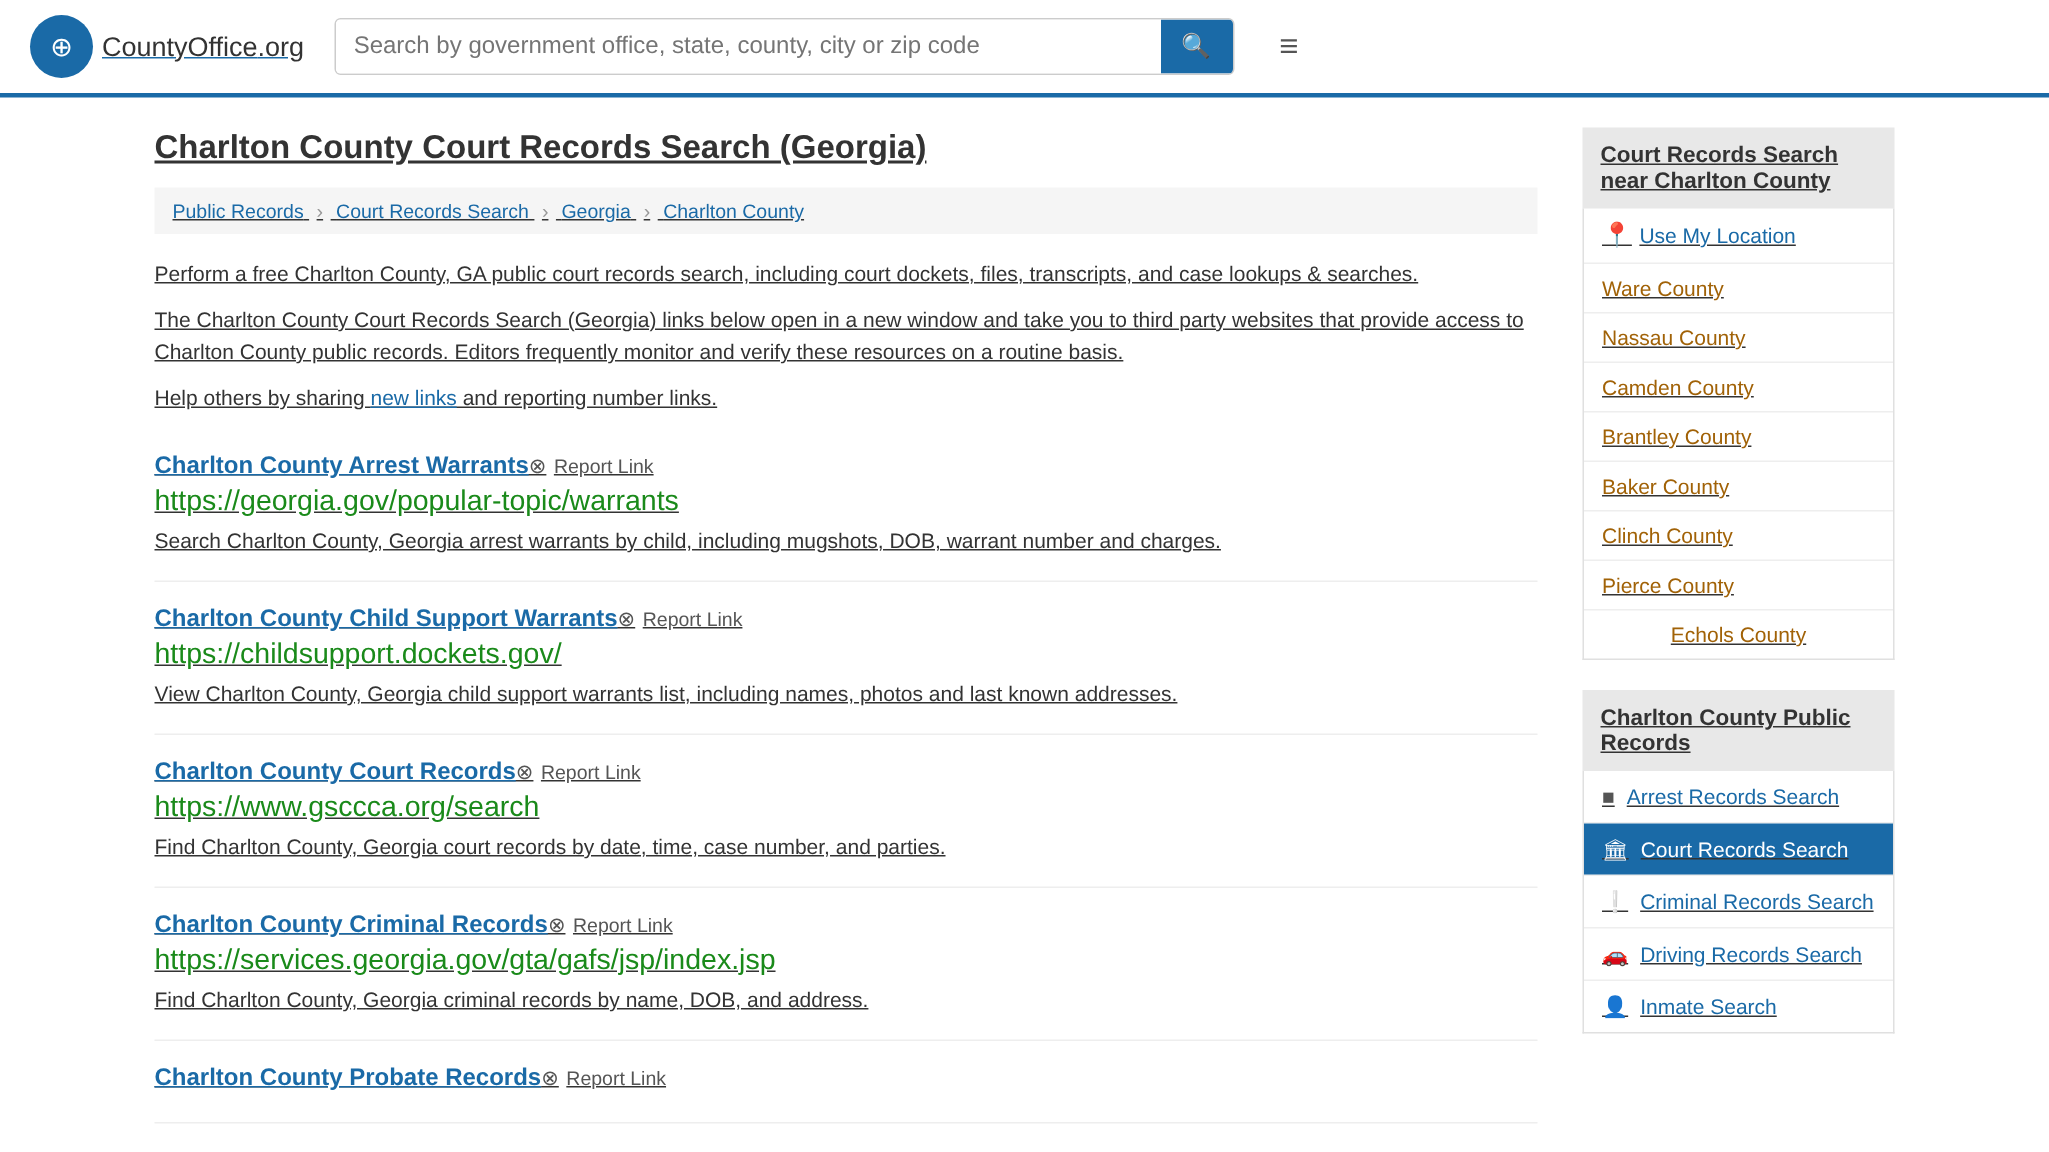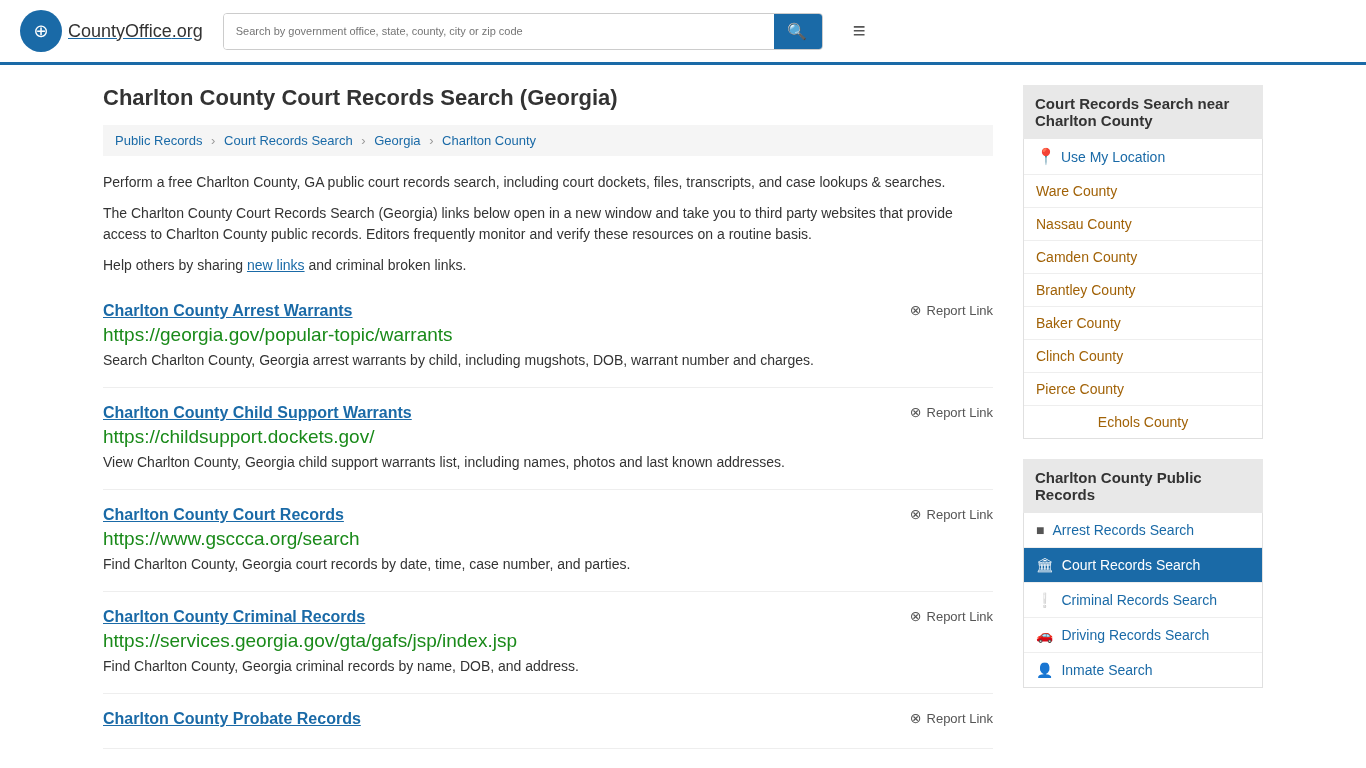--- a/index.html
+++ b/index.html
@@ -44,21 +44,21 @@
       display: flex;
       border: 1px solid #ccc;
       border-radius: 4px;
       overflow: hidden;
     }
     #search-input {
       flex: 1;
       padding: 8px 12px;
       border: none;
       outline: none;
-      font-size: 11px;
+      font-size: 16px;
       color: #999;
     }
     #search-button {
       background: #1a6aa7;
       border: none;
       padding: 8px 14px;
       cursor: pointer;
       color: white;
       font-size: 16px;
     }
@@ -69,20 +69,21 @@
       margin-left: 10px;
     }
 
     
     #main-container {
       max-width: 1200px;
       margin: 0 auto;
       padding: 20px 20px;
       display: flex;
       gap: 30px;
+      text-decoration: underline;
     }
 
     
     #content {
       flex: 1;
     }
     #page-title {
       font-size: 22px;
       font-weight: bold;
       color: #333;
@@ -112,21 +113,20 @@
       text-decoration: underline;
     }
 
     
     .record-item {
       border-bottom: 1px solid #eee;
       padding: 16px 0;
     }
     .record-header {
       display: flex;
-      justify-content: space-between;
       align-items: flex-start;
       margin-bottom: 4px;
     }
     .record-title {
       font-size: 16px;
       font-weight: bold;
       color: #1a6aa7;
       text-decoration: underline;
       cursor: pointer;
     }
@@ -148,21 +148,21 @@
       margin-bottom: 4px;
     }
     .record-desc {
       font-size: 14px;
       color: #333;
       line-height: 1.5;
     }
 
     
     #sidebar {
-      width: 240px;
+      width: 208px;
       flex-shrink: 0;
     }
     .sidebar-section-title {
       background: #e8e8e8;
       padding: 10px 12px;
       font-size: 15px;
       font-weight: bold;
       color: #333;
       margin-bottom: 0;
     }
@@ -256,21 +256,21 @@
       <span>›</span>
       <a href="#">Georgia</a>
       <span>›</span>
       <a href="#">Charlton County</a>
     </div>
 
     <div id="description">
       <p>Perform a free Charlton County, GA public court records search, including court dockets, files, transcripts, and case lookups &amp; searches.</p>
       <p>The Charlton County Court Records Search (Georgia) links below open in a new window and take you to third party websites that provide access to Charlton County public records. Editors frequently monitor and verify these resources on a routine basis.</p>
       <p>
-        <span>Help others by sharing </span><a href="#">new links</a><span> and criminal broken links.</span>
+        <span>Help others by sharing </span><a href="#">new links</a><span> and reporting number links.</span>
       </p>
     </div>
 
     <div id="records-list">
 
       <div class="record-item">
         <div class="record-header">
           <span class="record-title">Charlton County Arrest Warrants</span>
           <span class="report-link">
             <span class="report-icon">⊗</span>

